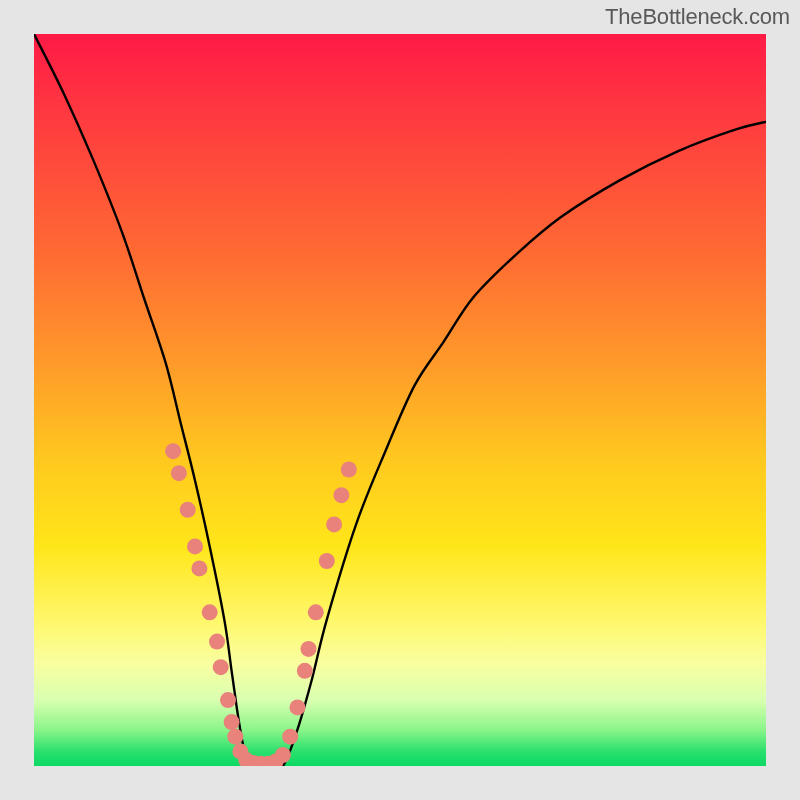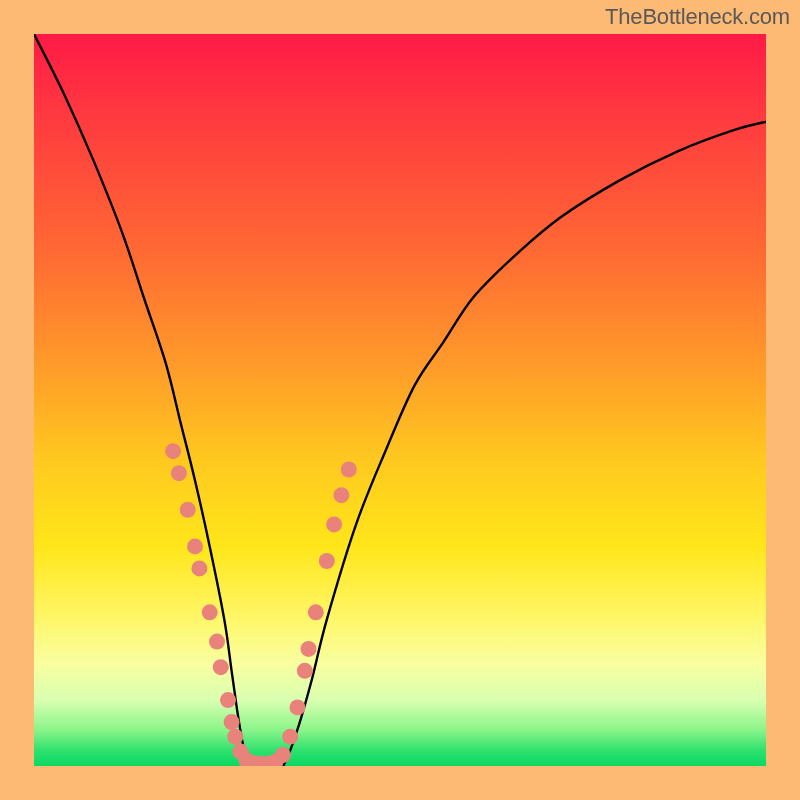--- a/index.html
+++ b/index.html
@@ -10,21 +10,21 @@
     background: #000;
     overflow: hidden;
     font-family: Arial, Helvetica, sans-serif;
   }
   .frame {
     position: absolute;
     left: 0;
     top: 0;
     width: 800px;
     height: 800px;
-    background: #fdba74;
+    background: #e5e5e5;
   }
   .plot {
     position: absolute;
     left: 34px;
     top: 34px;
     width: 732px;
     height: 732px;
     
     background: linear-gradient(
       to bottom,

